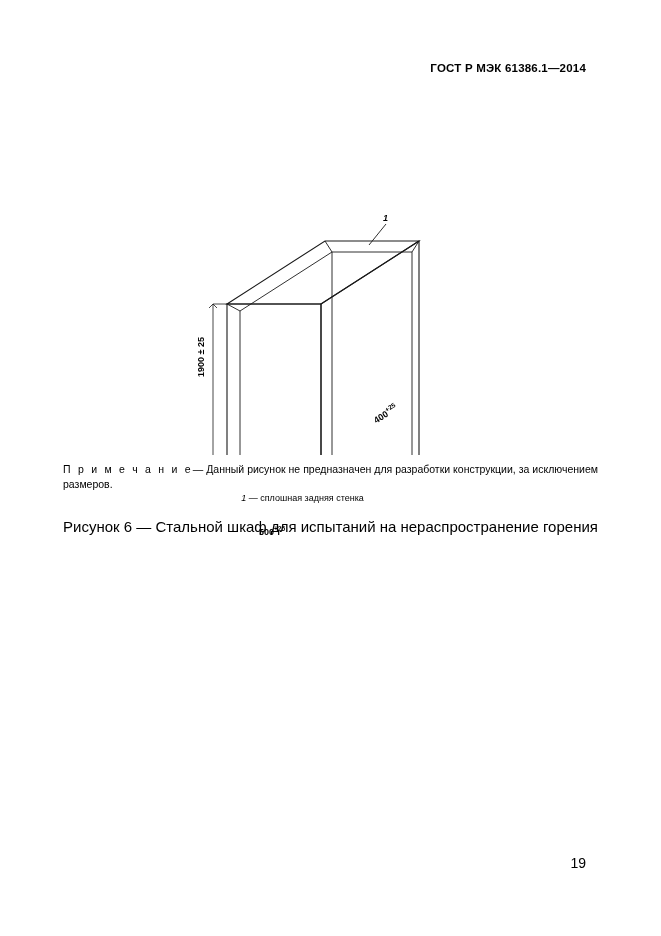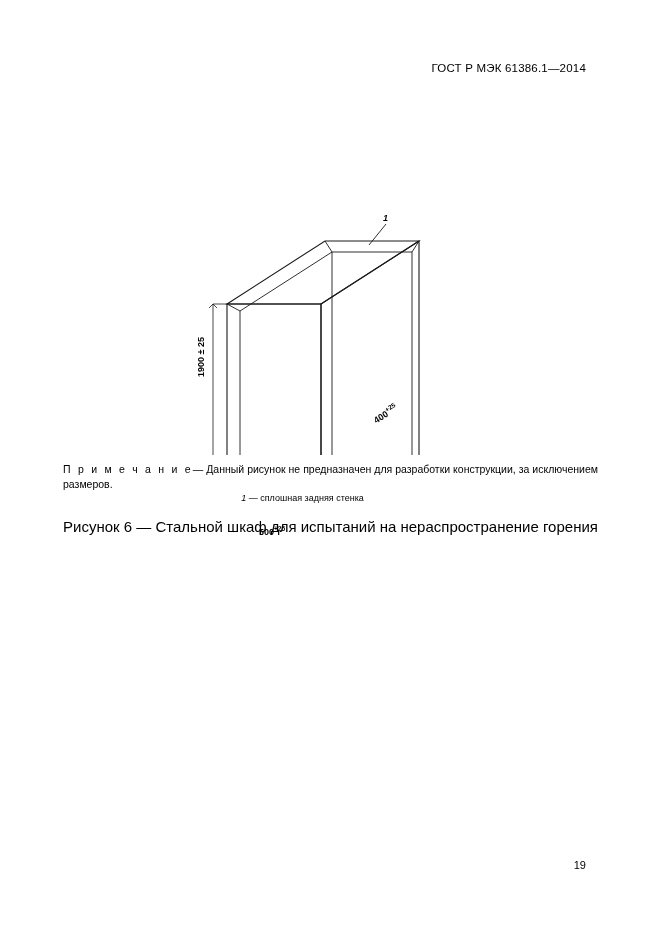--- a/index.html
+++ b/index.html
@@ -17,21 +17,21 @@
   }
   .page {
     position: absolute;
     inset: 0;
   }
   .header {
     position: absolute;
     top: 62px;
     right: 75px;
     font-size: 11.5px;
-    font-weight: normal;
+    font-weight: bold;
     letter-spacing: 0.2px;
     white-space: nowrap;
   }
   .figure-area {
     position: absolute;
     left: 0;
     top: 95px;
     width: 661px;
     height: 360px;
   }
@@ -63,21 +63,21 @@
     left: 0;
     top: 518px;
     width: 661px;
     text-align: center;
     font-size: 15px;
   }
   .page-number {
     position: absolute;
     right: 75px;
     bottom: 65px;
-    font-size: 11px;
+    font-size: 14px;
   }
   .dim-label {
     position: absolute;
     font-size: 9px;
     font-weight: bold;
     white-space: nowrap;
   }
   .dim-sup {
     font-size: 6.5px;
     vertical-align: super;

